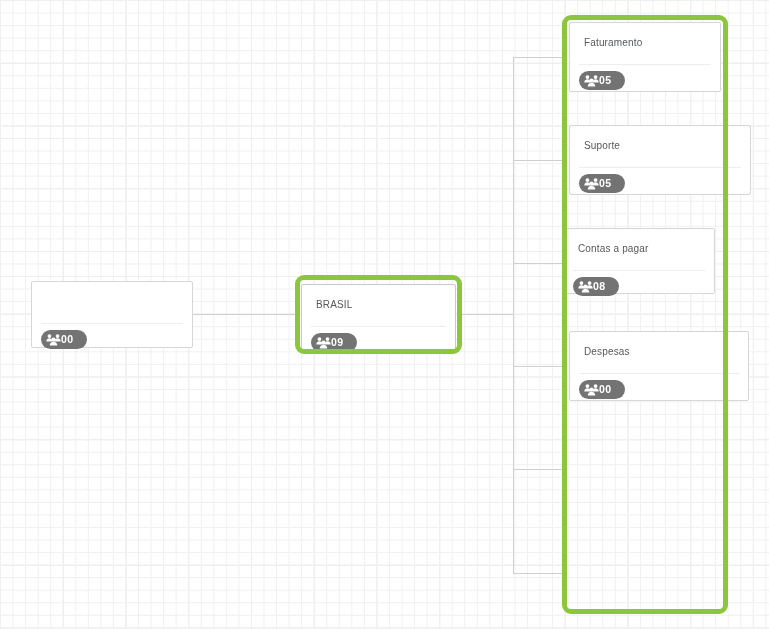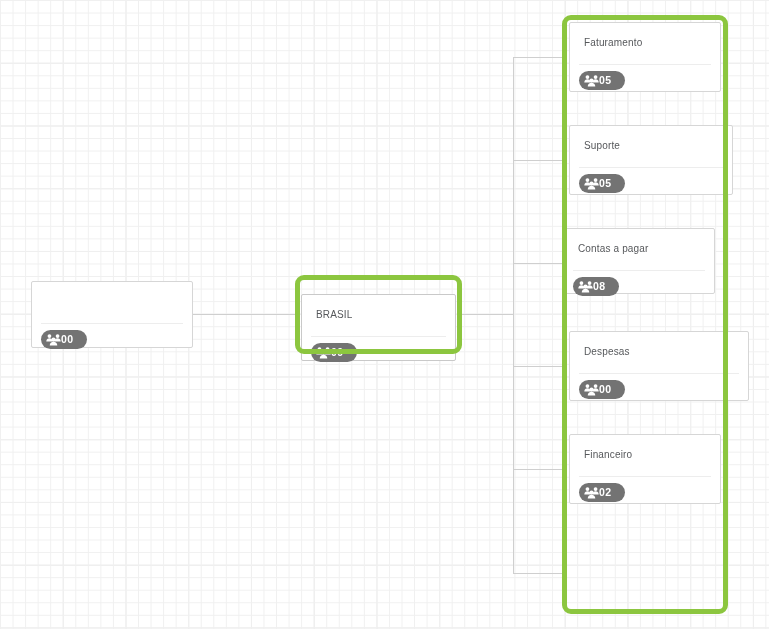--- a/index.html
+++ b/index.html
@@ -136,21 +136,21 @@
         <path d="M0.5 13 C0.5 9.5 3 8 5.5 8 C8 8 10.5 9.5 10.5 13 Z" fill="#ffffff"></path>
         <circle cx="18.5" cy="4.5" r="3" fill="#ffffff"></circle>
         <path d="M13.5 13 C13.5 9.5 16 8 18.5 8 C21 8 23.5 9.5 23.5 13 Z" fill="#ffffff"></path>
         <circle cx="12" cy="10" r="3.4" fill="#ffffff"></circle>
         <path d="M6 19.5 C6 15.4 8.8 13.6 12 13.6 C15.2 13.6 18 15.4 18 19.5 Z" fill="#ffffff"></path>
       </svg>
       <span class="badge-count">00</span>
     </div>
   </div>
 
-  <div class="node selected" style="left:301px; top:294px; width:155px; height:67px;">
+  <div class="node selected" style="left:301px; top:284px; width:155px; height:67px;">
     <div class="node-title">BRASIL</div>
     <div class="node-divider"></div>
     <div class="badge">
       <svg class="badge-icon" viewBox="0 0 24 20" xmlns="http://www.w3.org/2000/svg">
         <circle cx="5.5" cy="4.5" r="3" fill="#ffffff"></circle>
         <path d="M0.5 13 C0.5 9.5 3 8 5.5 8 C8 8 10.5 9.5 10.5 13 Z" fill="#ffffff"></path>
         <circle cx="18.5" cy="4.5" r="3" fill="#ffffff"></circle>
         <path d="M13.5 13 C13.5 9.5 16 8 18.5 8 C21 8 23.5 9.5 23.5 13 Z" fill="#ffffff"></path>
         <circle cx="12" cy="10" r="3.4" fill="#ffffff"></circle>
         <path d="M6 19.5 C6 15.4 8.8 13.6 12 13.6 C15.2 13.6 18 15.4 18 19.5 Z" fill="#ffffff"></path>
@@ -170,21 +170,21 @@
         <path d="M0.5 13 C0.5 9.5 3 8 5.5 8 C8 8 10.5 9.5 10.5 13 Z" fill="#ffffff"></path>
         <circle cx="18.5" cy="4.5" r="3" fill="#ffffff"></circle>
         <path d="M13.5 13 C13.5 9.5 16 8 18.5 8 C21 8 23.5 9.5 23.5 13 Z" fill="#ffffff"></path>
         <circle cx="12" cy="10" r="3.4" fill="#ffffff"></circle>
         <path d="M6 19.5 C6 15.4 8.8 13.6 12 13.6 C15.2 13.6 18 15.4 18 19.5 Z" fill="#ffffff"></path>
       </svg>
       <span class="badge-count">05</span>
     </div>
   </div>
 
-  <div class="node" style="left:569px; top:125px; width:164px; height:70px;">
+  <div class="node" style="left:569px; top:125px; width:182px; height:70px;">
     <div class="node-title">Suporte</div>
     <div class="node-divider"></div>
     <div class="badge">
       <svg class="badge-icon" viewBox="0 0 24 20" xmlns="http://www.w3.org/2000/svg">
         <circle cx="5.5" cy="4.5" r="3" fill="#ffffff"></circle>
         <path d="M0.5 13 C0.5 9.5 3 8 5.5 8 C8 8 10.5 9.5 10.5 13 Z" fill="#ffffff"></path>
         <circle cx="18.5" cy="4.5" r="3" fill="#ffffff"></circle>
         <path d="M13.5 13 C13.5 9.5 16 8 18.5 8 C21 8 23.5 9.5 23.5 13 Z" fill="#ffffff"></path>
         <circle cx="12" cy="10" r="3.4" fill="#ffffff"></circle>
         <path d="M6 19.5 C6 15.4 8.8 13.6 12 13.6 C15.2 13.6 18 15.4 18 19.5 Z" fill="#ffffff"></path>
@@ -218,32 +218,17 @@
         <path d="M0.5 13 C0.5 9.5 3 8 5.5 8 C8 8 10.5 9.5 10.5 13 Z" fill="#ffffff"></path>
         <circle cx="18.5" cy="4.5" r="3" fill="#ffffff"></circle>
         <path d="M13.5 13 C13.5 9.5 16 8 18.5 8 C21 8 23.5 9.5 23.5 13 Z" fill="#ffffff"></path>
         <circle cx="12" cy="10" r="3.4" fill="#ffffff"></circle>
         <path d="M6 19.5 C6 15.4 8.8 13.6 12 13.6 C15.2 13.6 18 15.4 18 19.5 Z" fill="#ffffff"></path>
       </svg>
       <span class="badge-count">00</span>
     </div>
   </div>
 
-  <div class="node" style="left:569px; top:434px; width:152px; height:70px;">
-    <div class="node-title">Financeiro</div>
-    <div class="node-divider"></div>
-    <div class="badge">
-      <svg class="badge-icon" viewBox="0 0 24 20" xmlns="http://www.w3.org/2000/svg">
-        <circle cx="5.5" cy="4.5" r="3" fill="#ffffff"></circle>
-        <path d="M0.5 13 C0.5 9.5 3 8 5.5 8 C8 8 10.5 9.5 10.5 13 Z" fill="#ffffff"></path>
-        <circle cx="18.5" cy="4.5" r="3" fill="#ffffff"></circle>
-        <path d="M13.5 13 C13.5 9.5 16 8 18.5 8 C21 8 23.5 9.5 23.5 13 Z" fill="#ffffff"></path>
-        <circle cx="12" cy="10" r="3.4" fill="#ffffff"></circle>
-        <path d="M6 19.5 C6 15.4 8.8 13.6 12 13.6 C15.2 13.6 18 15.4 18 19.5 Z" fill="#ffffff"></path>
-      </svg>
-      <span class="badge-count">02</span>
-    </div>
-  </div>
 
 
   <div class="sel-frame" style="left:562px; top:15px; width:166px; height:599px;"></div>
 
 </div>
 
 </body></html>

